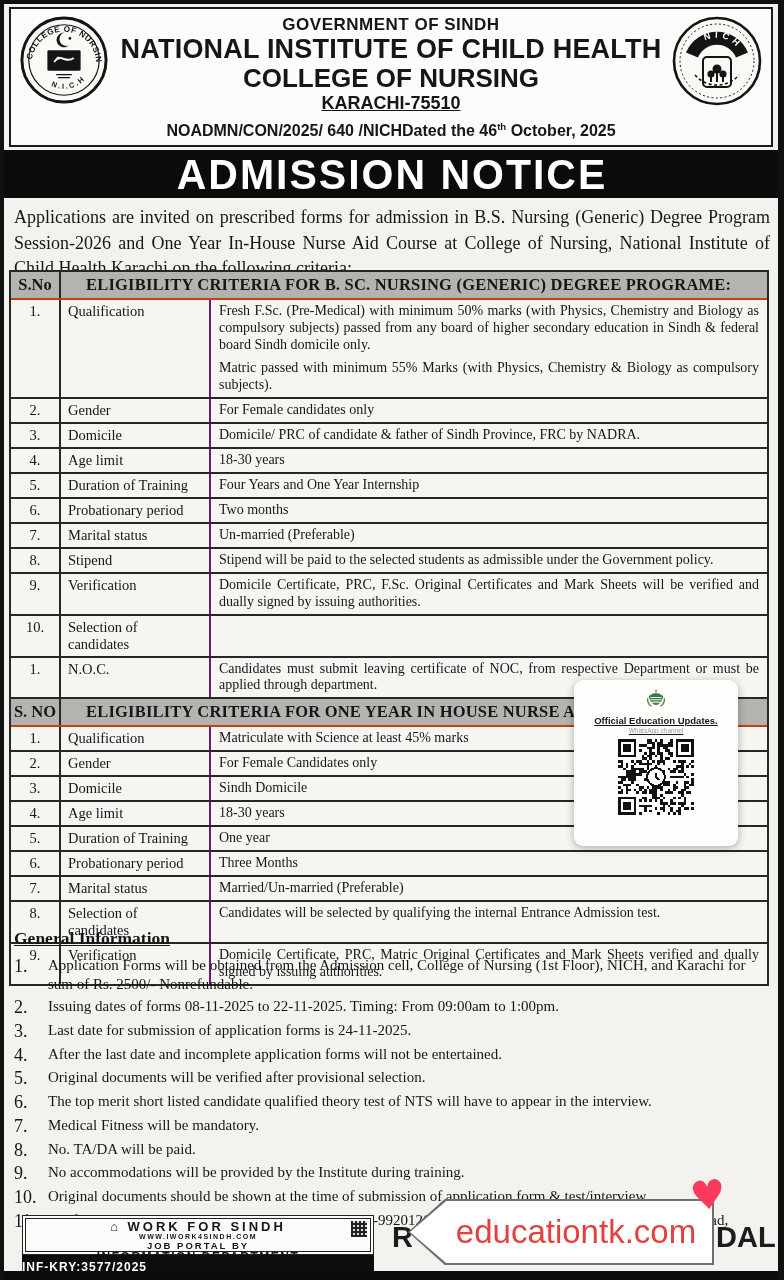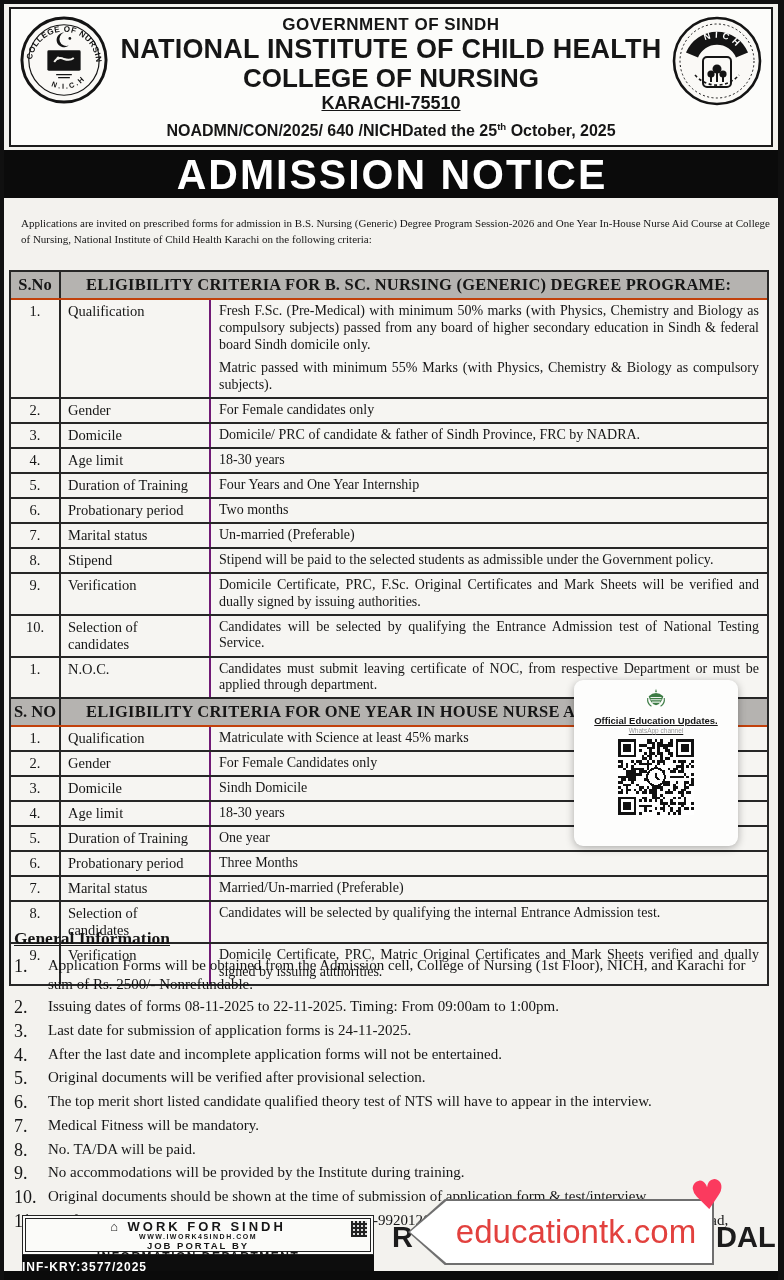--- a/index.html
+++ b/index.html
@@ -33,22 +33,22 @@
   .banner{
     position:absolute; left:-4px; right:-6px; top:146px; height:48px; background:#0b0b0b;
     display:flex; align-items:center; justify-content:center;
   }
   .banner span{
     color:#fff; font-family:"Liberation Sans", sans-serif; font-weight:bold;
     font-size:41px; letter-spacing:2px; transform:scaleY(1.04);
   }
   
   .intro{
-    position:absolute; left:10px; right:8px; top:212px;
-    font-size:11px; line-height:1.42; text-align:justify;margin-left:7px;
+    position:absolute; left:10px; right:8px; top:201px;
+    font-size:18px; line-height:1.42; text-align:justify;
   }
   
   .tables{ position:absolute; left:5px; right:9px; top:266px; }
   .doc-table{ border:2px solid #272727; border-bottom:none; }
   .t-head{
     display:grid; grid-template-columns:50px 1fr;
     background:#b5b3b0; border-bottom:2px solid #c2410c;
     font-weight:bold; font-size:16.5px;
   }
   .t-head .hc-no{ border-right:2px solid #272727; text-align:center; padding:3px 2px;}
@@ -167,21 +167,21 @@
       </svg>
     </div>
     <div class="header-text">
       <div class="h-govt">GOVERNMENT OF SINDH</div>
       <div class="h-inst">NATIONAL INSTITUTE OF CHILD HEALTH</div>
       <div class="h-coll">COLLEGE OF NURSING</div>
       <div class="h-city">KARACHI-75510</div>
     </div>
     <div class="ref-row">
       <span>NOADMN/CON/2025/ 640 /NICH</span>
-      <span><span>Dated the 25</span><sup>th</sup><span> October, 2025</span></span>
+      <span><span>Dated the 46</span><sup>th</sup><span> October, 2025</span></span>
     </div>
   </div>
 
   <div class="banner">
     <span>ADMISSION NOTICE</span>
   </div>
 
   <div class="intro">Applications are invited on prescribed forms for admission in B.S. Nursing (Generic) Degree Program Session-2026 and One Year In-House Nurse Aid Course at College of Nursing, National Institute of Child Health Karachi on the following criteria:</div>
 
   <div class="tables">
@@ -251,23 +251,20 @@
           <div class="t-row">
             <div class="c-no">9.</div>
             <div class="c-label">Verification</div>
             <div class="c-value">
               <div class="para">Domicile Certificate, PRC, F.Sc. Original Certificates and Mark Sheets will be verified and dually signed by issuing authorities.</div>
             </div>
           </div>
           <div class="t-row">
             <div class="c-no">10.</div>
             <div class="c-label">Selection of candidates</div>
-            <div class="c-value">
-              <div class="para">Candidates will be selected by qualifying the Entrance Admission test of National Testing Service.</div>
-            </div>
           </div>
           <div class="t-row">
             <div class="c-no">1.</div>
             <div class="c-label">N.O.C.</div>
             <div class="c-value">
               <div class="para">Candidates must submit leaving certificate of NOC, from respective Department or must be applied through department.</div>
             </div>
           </div>
         </div>
     </div>

